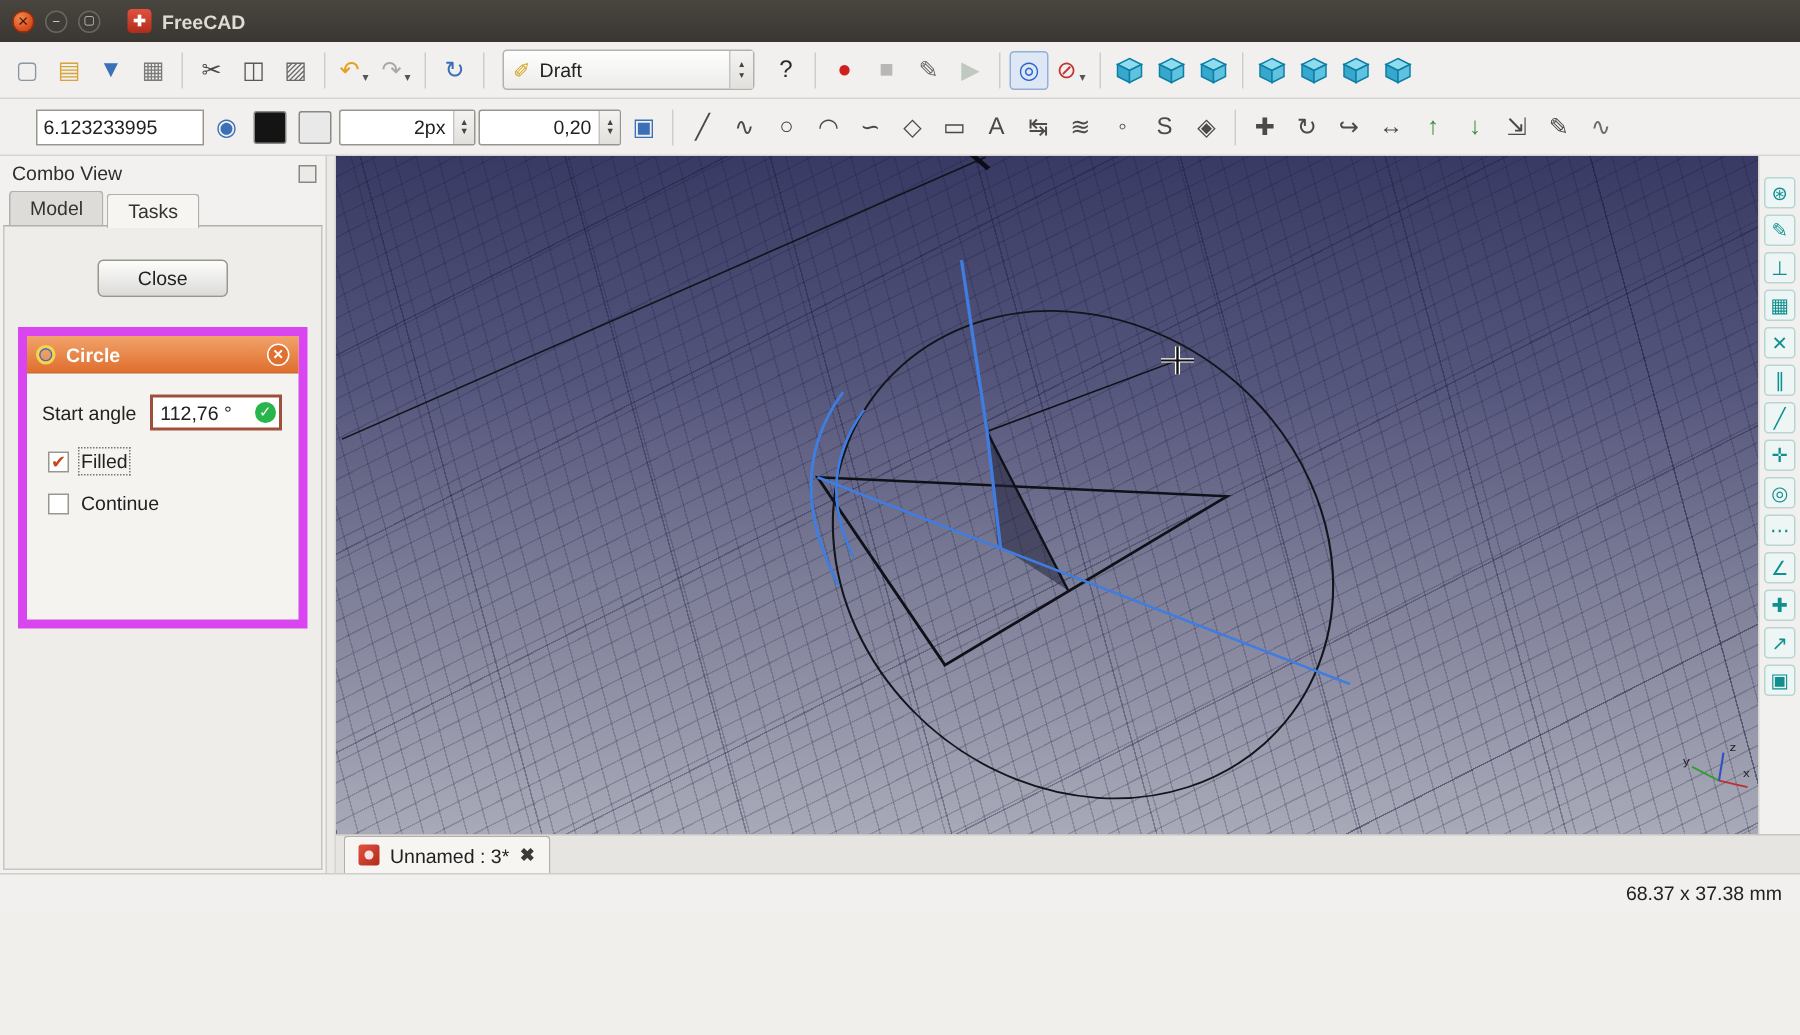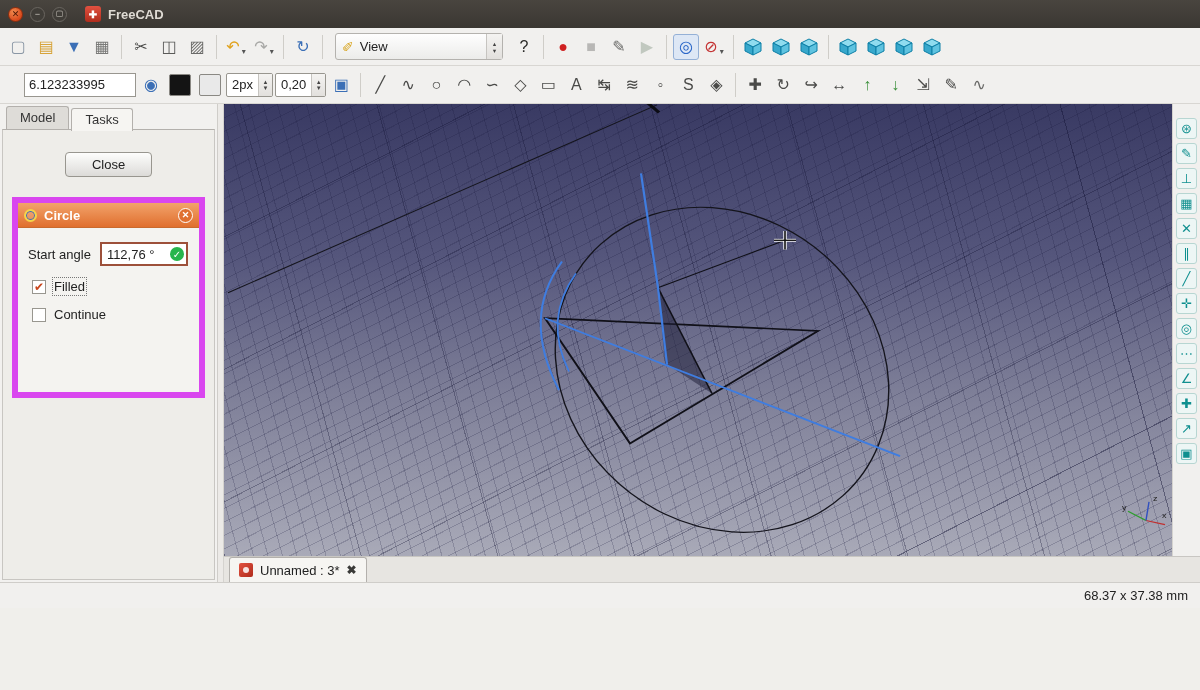--- a/index.html
+++ b/index.html
@@ -35,21 +35,21 @@
   .wb-combo { display:flex; align-items:center; height:27px; width:168px; border:1px solid #b4b2ae; border-radius:3px; background:linear-gradient(#fefefe,#ececea); margin:0 6px; padding-left:6px; }
   .wb-icon { color:#d8a520; font-size:14px; margin-right:6px; }
   .wb-label { flex:1; color:#222; }
   .wb-arrows { width:16px; height:100%; border-left:1px solid #c6c4c0; display:flex; flex-direction:column; align-items:center; justify-content:center; font-size:7px; color:#444; background:linear-gradient(#f4f3f1,#e2e0dd); }
   .wb-arrows::before { content:"▲"; transform:scale(.8); }
   .wb-arrows::after { content:"▼"; transform:scale(.8); }
 
   .coord-input { width:112px; height:24px; border:1px solid #98968f; background:#fff; font-family:"Liberation Sans",sans-serif; font-size:13px; padding:0 4px; color:#222; }
   .swatch { width:22px; height:22px; border:1px solid #8a8883; border-radius:2px; }
   .spin { display:flex; align-items:stretch; height:24px; border:1px solid #98968f; background:#fff; border-radius:2px; }
-  .spin .val { display:flex; align-items:center; padding:0 5px; min-width:28px; color:#222; }
+  .spin .val { display:flex; align-items:center; padding:0 5px; min-width:28px; color:#222;margin-left:44px; }
   .spin .arrs { width:14px; border-left:1px solid #c6c4c0; background:linear-gradient(#f4f3f1,#e2e0dd); display:flex; flex-direction:column; align-items:center; justify-content:center; font-size:6px; color:#444; }
   .spin .arrs::before { content:"▲"; }
   .spin .arrs::after { content:"▼"; }
 
   
   .main { flex:1; display:flex; min-height:0; }
 
   
   .combo-view { width:218px; flex:0 0 auto; background:#f2f1ef; display:flex; flex-direction:column; border-right:1px solid #cfcdc9; }
   .cv-header { display:flex; align-items:center; justify-content:space-between; padding:4px 6px 2px 8px; color:#2e2e2c; }
@@ -154,21 +154,21 @@
           <span class="dd">▾</span>
         </div>
         <div class="tb-sep"></div>
         <div class="tbtn">
           <span style="color: rgb(59, 111, 182);">↻</span>
         </div>
         <div class="tb-sep"></div>
       </div>
     <div class="wb-combo">
       <span class="wb-icon">✐</span>
-      <span class="wb-label">View</span>
+      <span class="wb-label">Draft</span>
       <span class="wb-arrows"></span>
     </div>
     <div class="tb-group" id="tbm-right">
         <div class="tbtn">
           <span style="color: rgb(42, 42, 40);">?</span>
         </div>
         <div class="tb-sep"></div>
         <div class="tbtn">
           <span style="color: rgb(207, 32, 32);">●</span>
         </div>
@@ -333,20 +333,24 @@
         </div>
         <div class="tbtn">
           <span style="color: rgb(106, 106, 104);">∿</span>
         </div>
       </div>
   </div>
 
   <div class="main">
 
     <div class="combo-view">
+      <div class="cv-header">
+        <span>Combo View</span>
+        <span class="cv-float"></span>
+      </div>
       <div class="cv-tabs">
         <div class="cv-tab">Model</div>
         <div class="cv-tab active">Tasks</div>
       </div>
       <div class="cv-body">
         <button class="close-btn">Close</button>
 
         <div class="task-box">
           <div class="task-header">
             <span class="task-circle-icon"></span>

